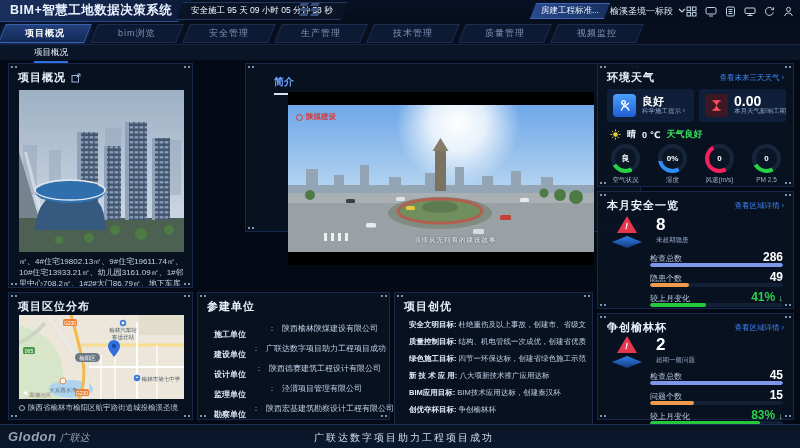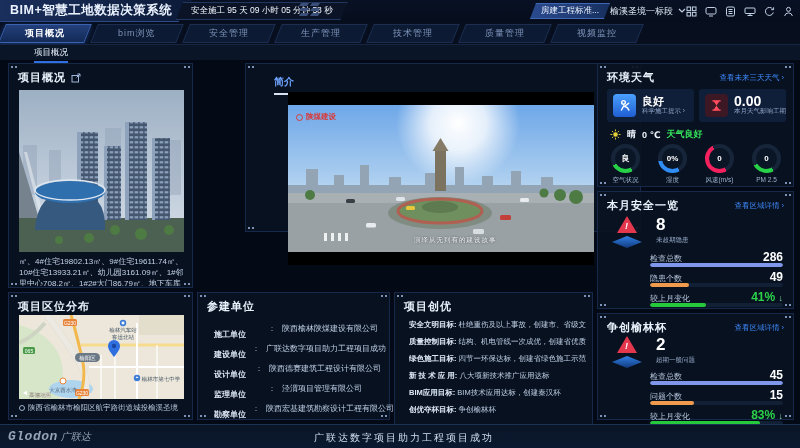--- a/index.html
+++ b/index.html
@@ -108,21 +108,21 @@
   .stat-line { display:flex; justify-content:space-between; align-items:baseline; height:13px; }
   .stat-label { font-size:8px; color:#b6c6dc; }
   .stat-value { font-size:12px; font-weight:bold; color:#fff; }
   .stat-value.green { color:#2bd24a; }
   .stat-value .arr { font-size:9px; color:#7fe0a0; }
   .track { height:4px; background:#122036; border-radius:2px; margin-bottom:3px; overflow:hidden; }
   .track i { display:block; height:100%; border-radius:2px; }
 
   
   .footer { position:absolute; left:0; top:424px; width:800px; height:24px; background:linear-gradient(180deg,#0a1526,#0b1930); border-top:1px solid #1d3356; }
-  .logo { position:absolute; left:8px; top:4px; font-style:italic; color:#96a3b6; display:flex; align-items:baseline; gap:3px;font-family:Liberation Mono, monospace; }
+  .logo { position:absolute; left:8px; top:4px; font-style:italic; color:#96a3b6; display:flex; align-items:baseline; gap:3px; }
   .logo .en { font-size:13px; font-weight:bold; letter-spacing:.5px; }
   .logo .cn { font-size:10px; }
   .slogan { position:absolute; left:0; top:6px; width:100%; text-align:center; font-size:10px; color:#d2dff0; letter-spacing:2px;padding-left:8px; }
 
   svg text { font-family:"Liberation Sans","DejaVu Sans",sans-serif; }
 </style>
 </head>
 <body>
 
 <div class="stage">

